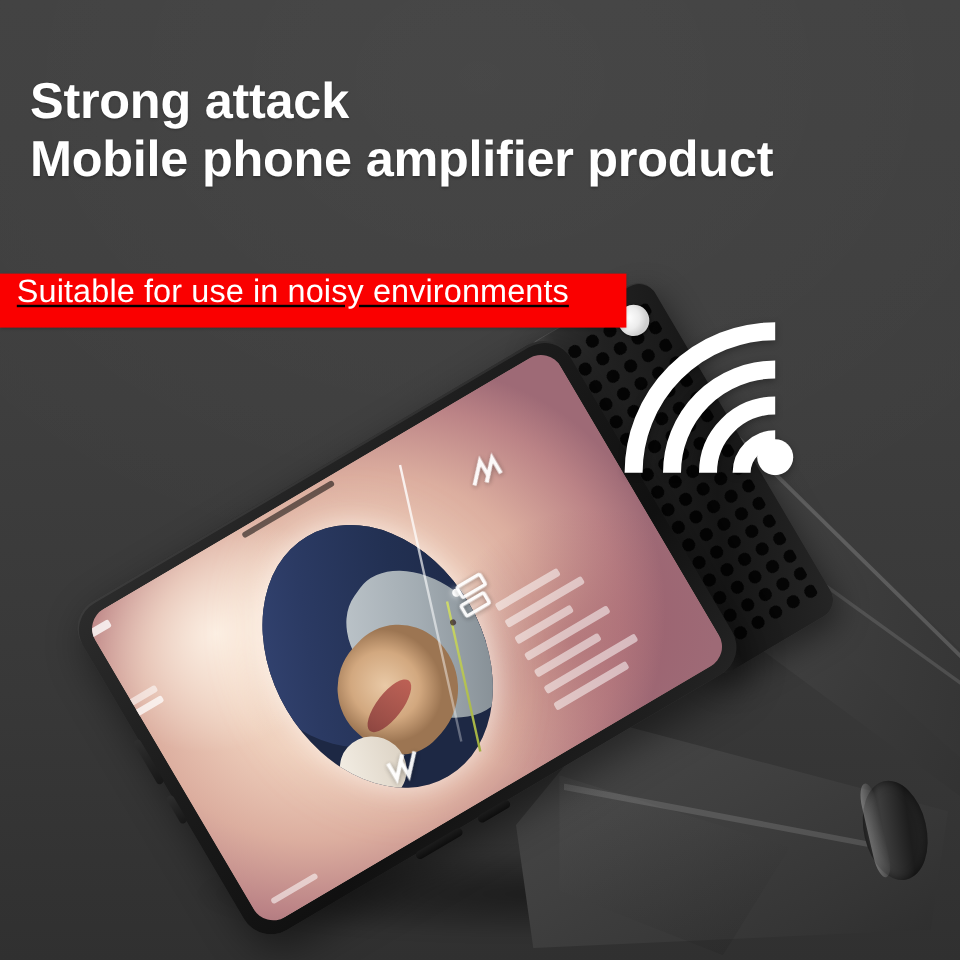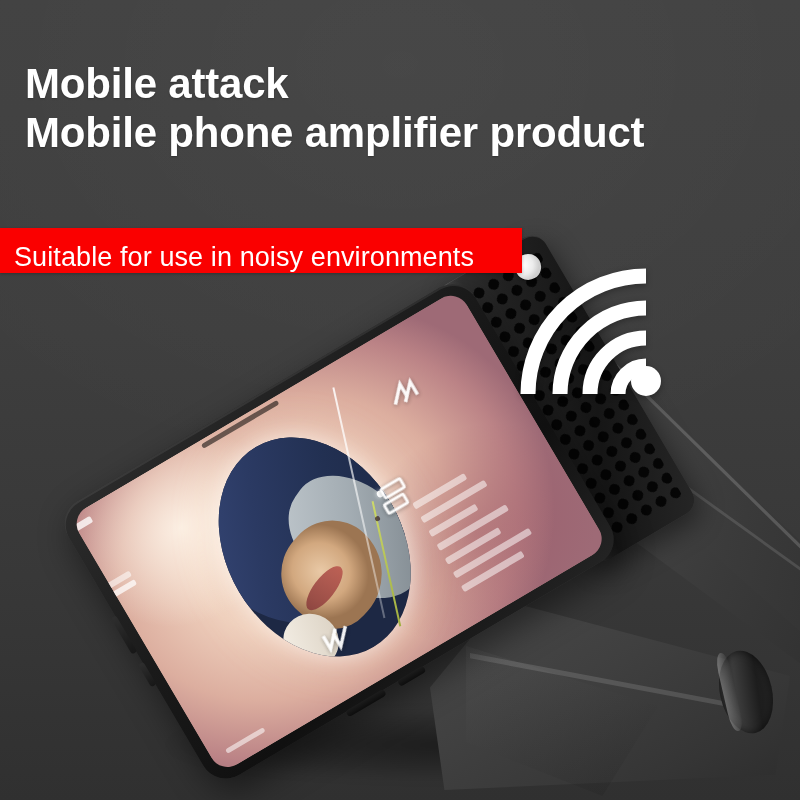--- a/index.html
+++ b/index.html
@@ -24,23 +24,24 @@
     text-shadow:0 1px 2px rgba(0,0,0,0.28);
     z-index:40;
   }
   .headline .l1{font-size:42px;display:block;}
   .headline .l2{font-size:42px;display:block;}
 
   
   .redbar{
     position:absolute;left:0;top:228px;width:522px;height:45px;
     background:#fa0000;
-    display:flex;align-items:flex-end;
+    display:flex;align-items:flex-start;
     z-index:40;
     box-shadow:0 1px 3px rgba(0,0,0,0.25);
+    text-decoration:underline;
   }
   .redbar span{
     color:#ffffff;font-size:27px;margin-left:14px;
     letter-spacing:0.1px;white-space:nowrap;
   }
 
   
   .wifi{position:absolute;left:520px;top:268px;width:170px;height:128px;z-index:35;}
   .wifi svg{width:100%;height:100%;display:block;
     filter:drop-shadow(0 2px 3px rgba(0,0,0,0.30));}
@@ -260,21 +261,21 @@
   }
 
   .sr{position:absolute;width:1px;height:1px;overflow:hidden;clip:rect(0 0 0 0);}
 </style>
 </head>
 <body>
 
 <div id="stage">
 
   <div class="headline">
-    <span class="l1">Mobile attack</span>
+    <span class="l1">Strong attack</span>
     <span class="l2">Mobile phone amplifier product</span>
   </div>
 
   <div class="redbar">
     <span>Suitable for use in noisy environments</span>
   </div>
 
   <div class="product">
 
     <div class="floor-shadow"></div>

